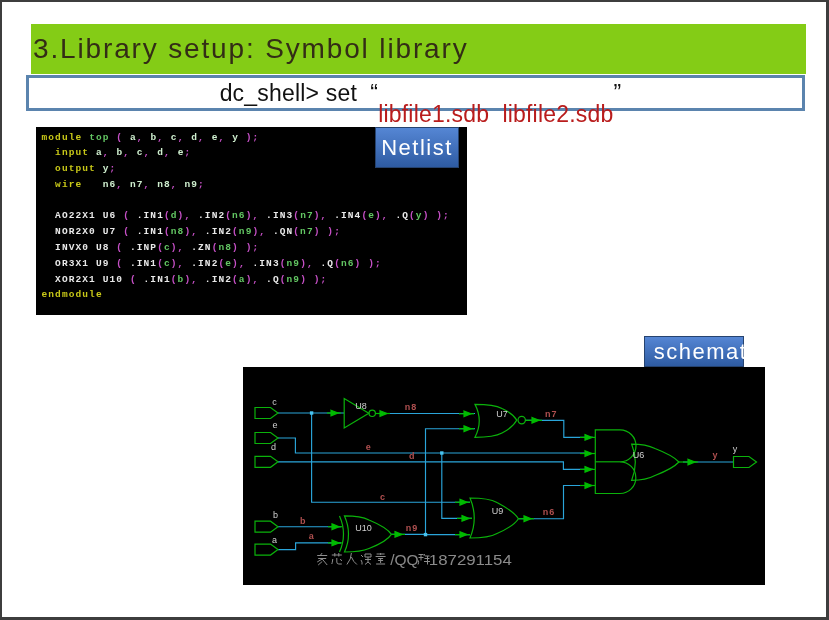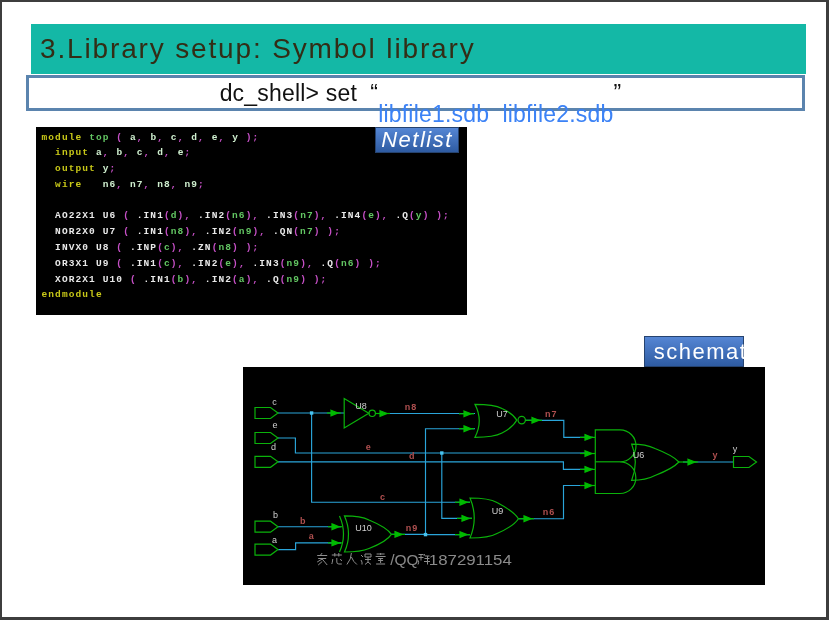--- a/index.html
+++ b/index.html
@@ -1,35 +1,35 @@
 <!DOCTYPE html>
 <html><head>
 <meta charset="utf-8">
 <style>
   html,body{margin:0;padding:0;}
   body{width:829px;height:620px;position:relative;background:#fff;overflow:hidden;
        font-family:"Liberation Sans",sans-serif;}
   .frame{position:absolute;left:0;top:0;right:0;bottom:0;border:2px solid #3d3d3d;
          border-right-width:3px;border-bottom-width:3px;}
-  .title{position:absolute;left:31px;top:24px;width:775px;height:50px;background:#14b8a6;
-         display:flex;align-items:center;font-size:28px;letter-spacing:1.85px;color:#332d16;padding-left:9px;
+  .title{position:absolute;left:31px;top:24px;width:775px;height:50px;background:#84cc16;
+         display:flex;align-items:center;font-size:28px;letter-spacing:1.85px;color:#332d16;padding-left:2px;
          box-sizing:border-box;}
   .cmd{position:absolute;left:26px;top:75px;width:779px;height:36px;border:3px solid #5b84ae;
        box-sizing:border-box;background:#fff;display:flex;align-items:center;font-size:23px;letter-spacing:0.2px;
        color:#111;padding-left:10px;white-space:pre;justify-content:center;}
   .cmd .b{color:#35a3dc;}
-  .cmd .r{color:#3b82f6;margin-top:42px;}
+  .cmd .r{color:#b91c1c;margin-top:42px;}
   .netbox{position:absolute;left:36px;top:127px;width:431px;height:188px;background:#000;}
   .netbox pre{margin:0;padding:2.5px 0 0 5.5px;
     font:bold 9.5px/15.8px "Liberation Mono",monospace;letter-spacing:1.1px;color:#e9e9e9;}
   .k{color:#c9c918;} .g{color:#63c763;} .p{color:#c750c7;} .i{color:#cfefcf;} .w{color:#e9e9e9;}
   .lbl{position:absolute;background:linear-gradient(#5586d4,#2e5ba2);color:#fff;
        display:flex;align-items:center;justify-content:center;font-size:22px;letter-spacing:1.5px;
        border:1px solid #26436f;box-sizing:border-box;}
-  .netlbl{left:375px;top:127px;width:84px;height:26px;font-style:italic;}
+  .netlbl{left:375px;top:127px;width:84px;height:41px;}
   .schlbl{left:644px;top:336px;width:100px;height:31px;padding-left:32px;}
   .schbox{position:absolute;left:243px;top:367px;width:522px;height:218px;background:#000;}
   .wm{position:absolute;left:315px;top:551px;z-index:5;}
 </style>
 </head>
 <body>
 <div class="frame"></div>
 <div class="title">3.Library setup: Symbol library</div>
 <div class="cmd">dc_shell&gt; set  “<span class="r">libfile1.sdb  libfile2.sdb</span>”</div>
 <div class="netbox">

